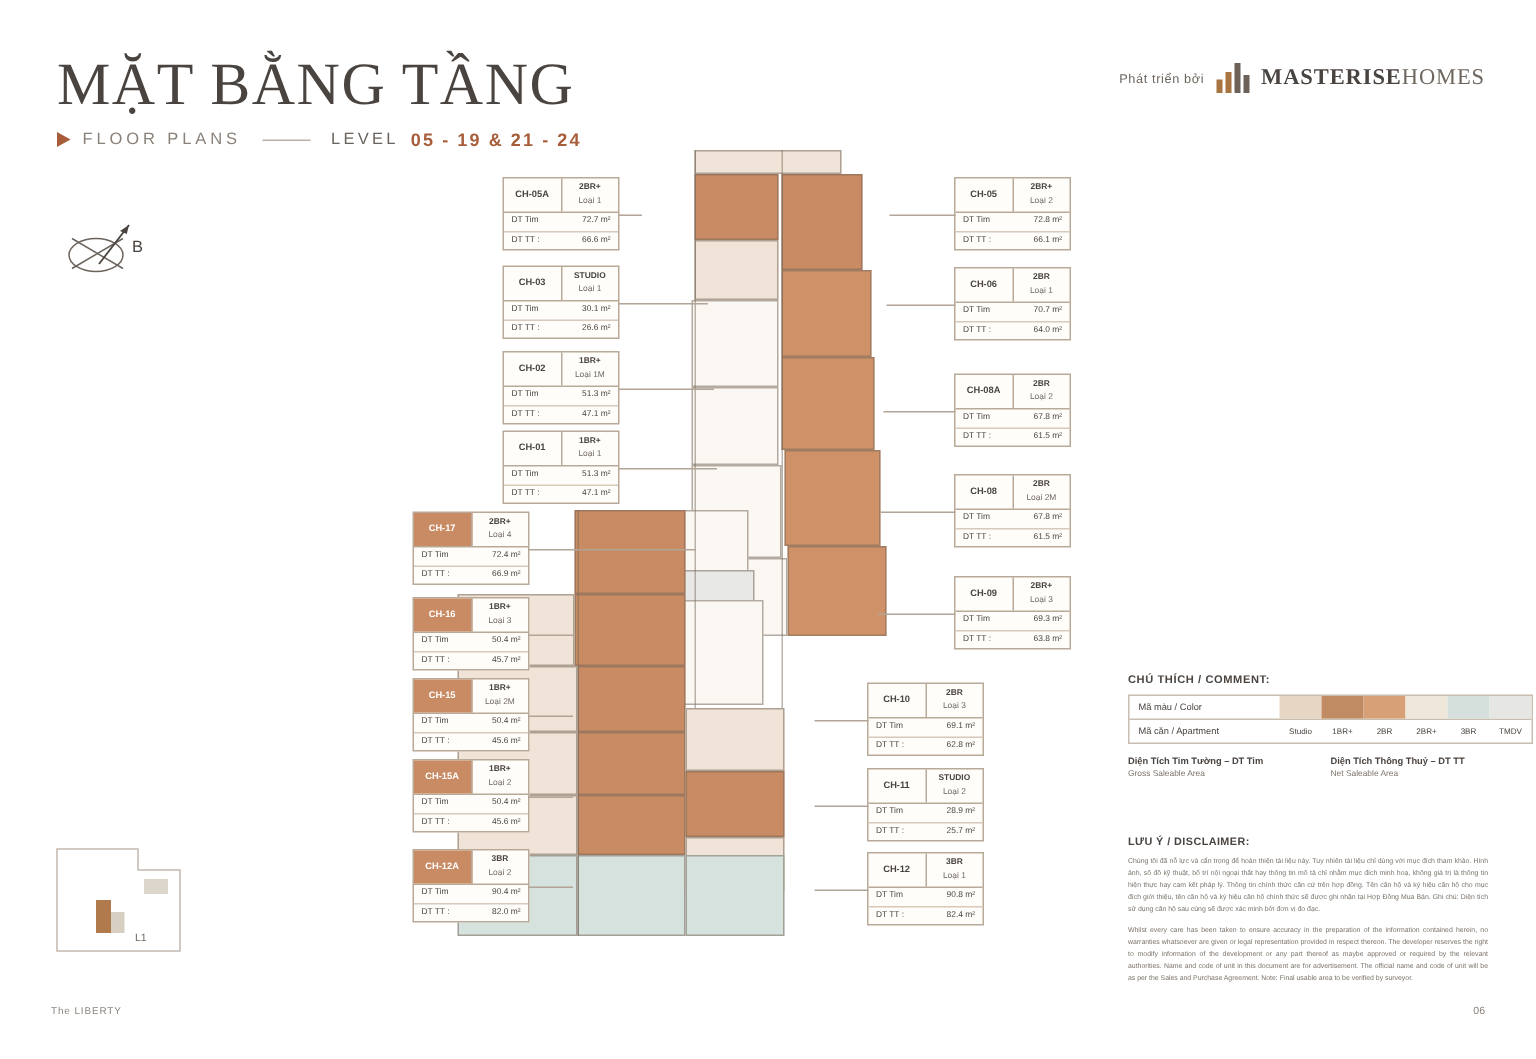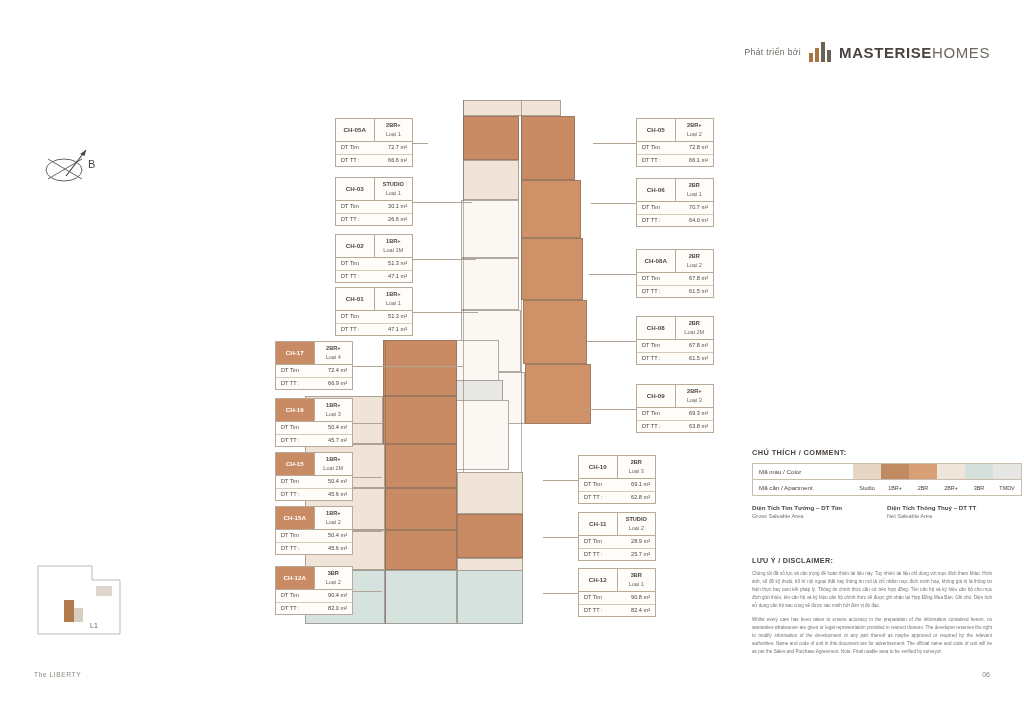--- a/index.html
+++ b/index.html
@@ -24,21 +24,21 @@
 
   
   .logo-wrap{position:absolute;right:34px;top:42px;display:flex;align-items:center;gap:8px;}
   .logo-pre{font-size:8.5px;color:#6c655e;letter-spacing:.4px;}
   .logo-mark{width:22px;height:20px;position:relative;}
   .logo-mark i{position:absolute;bottom:0;width:4px;background:#a87442;display:block;}
   .logo-mark i:nth-child(1){left:0;height:9px;}
   .logo-mark i:nth-child(2){left:6px;height:14px;}
   .logo-mark i:nth-child(3){left:12px;height:20px;background:#6d6158;}
   .logo-mark i:nth-child(4){left:18px;height:12px;background:#6d6158;}
-  .logo-text{font-family:Liberation Sans, sans-serif;font-size:15px;letter-spacing:.6px;color:#4a4440;}
+  .logo-text{font-family:Liberation Serif, serif;font-size:15px;letter-spacing:.6px;color:#4a4440;}
   .logo-text b{font-weight:700;}
   .logo-text span{font-weight:400;color:#6f675f;}
 
   
   .compass{position:absolute;left:40px;top:146px;width:60px;height:44px;}
   .compass svg{overflow:visible;}
   .compass .bl{font-size:11px;fill:#4a4440;font-family:"Liberation Sans",sans-serif;}
 
   
   .plan{position:absolute;left:265px;top:100px;width:400px;height:530px;}
@@ -93,20 +93,28 @@
   .keyplan .kp-l{position:absolute;font-size:7px;color:#6f675f;}
 
   .footL{position:absolute;left:34px;top:671px;font-size:6.6px;color:#8d857c;letter-spacing:.6px;}
   .footR{position:absolute;right:34px;top:671px;font-size:7px;color:#8d857c;}
 </style>
 </head>
 <body>
 
 <div class="page">
 
+  <div class="title">MẶT BẰNG TẦNG</div>
+  <div class="subrow">
+    <span class="tri"></span>
+    <span class="sub-label">FLOOR PLANS</span>
+    <span class="sub-rule"></span>
+    <span class="sub-level">LEVEL</span>
+    <b style="color:#a85d3a;font-size:12px;letter-spacing:1.4px">05 - 19 &amp; 21 - 24</b>
+  </div>
 
   <div class="logo-wrap">
     <span class="logo-pre">Phát triển bởi</span>
     <span class="logo-mark">
         <i></i>
         <i></i>
         <i></i>
         <i></i>
       </span>
     <span class="logo-text">

